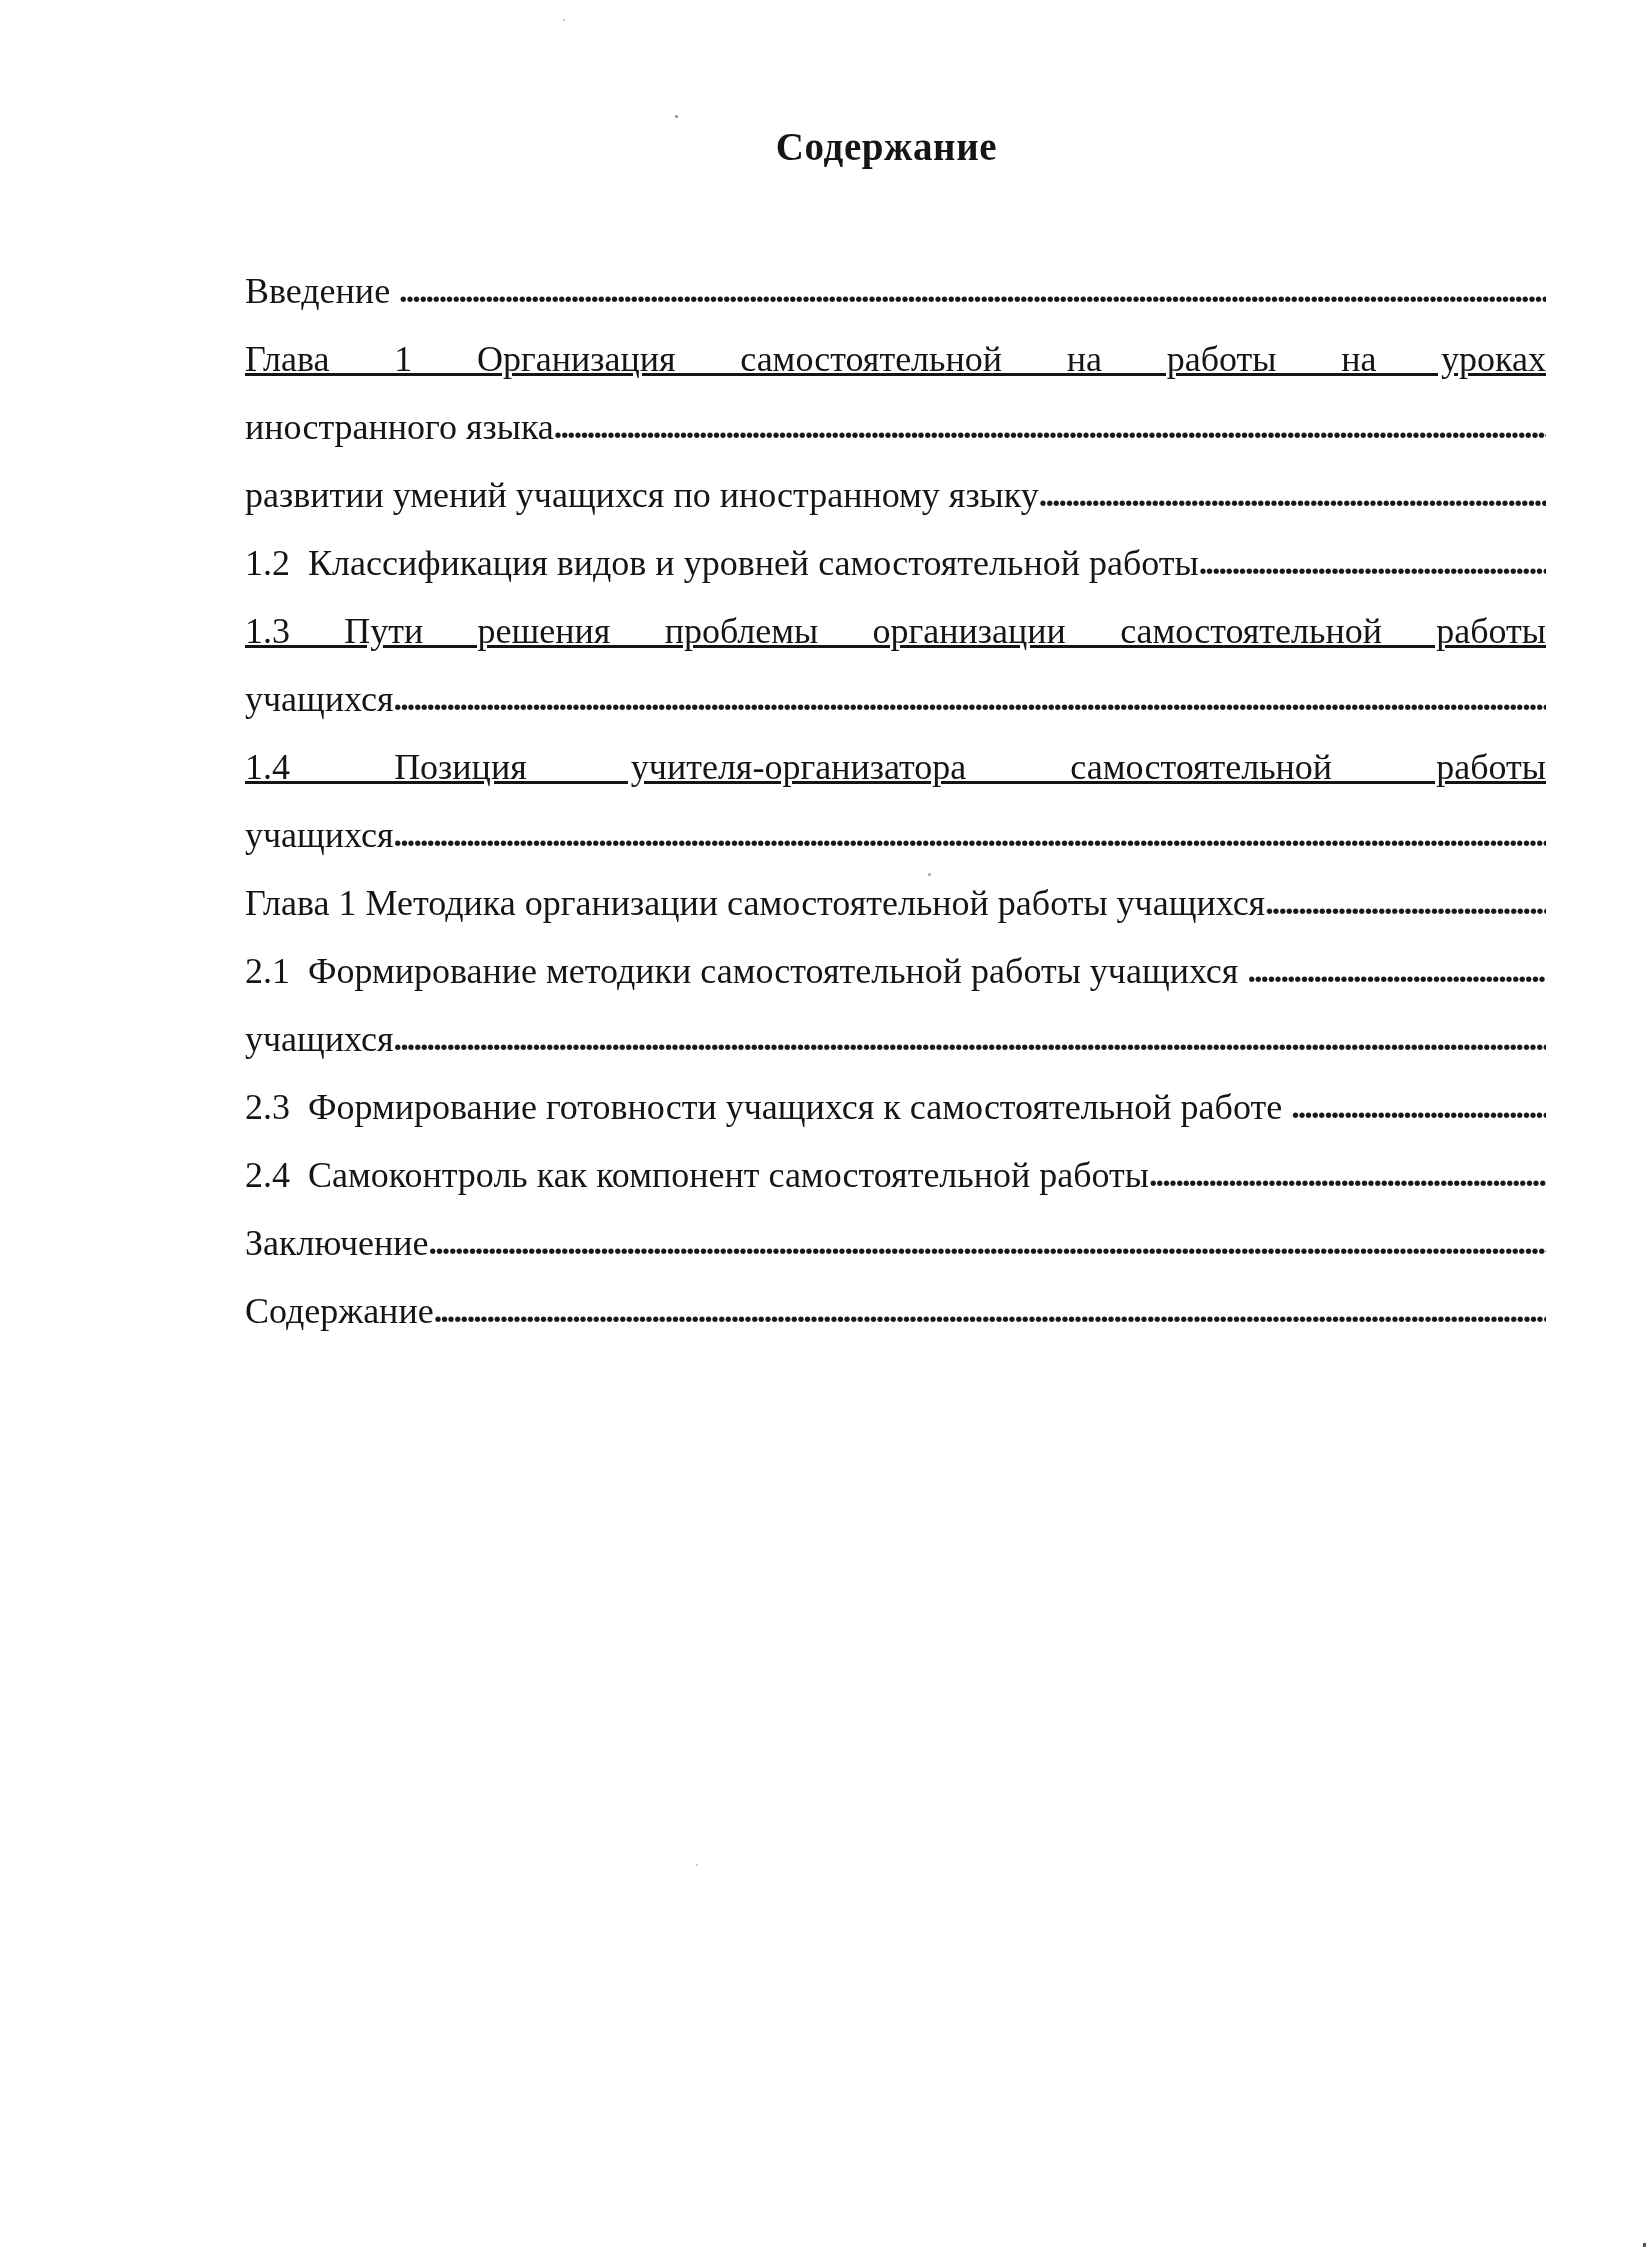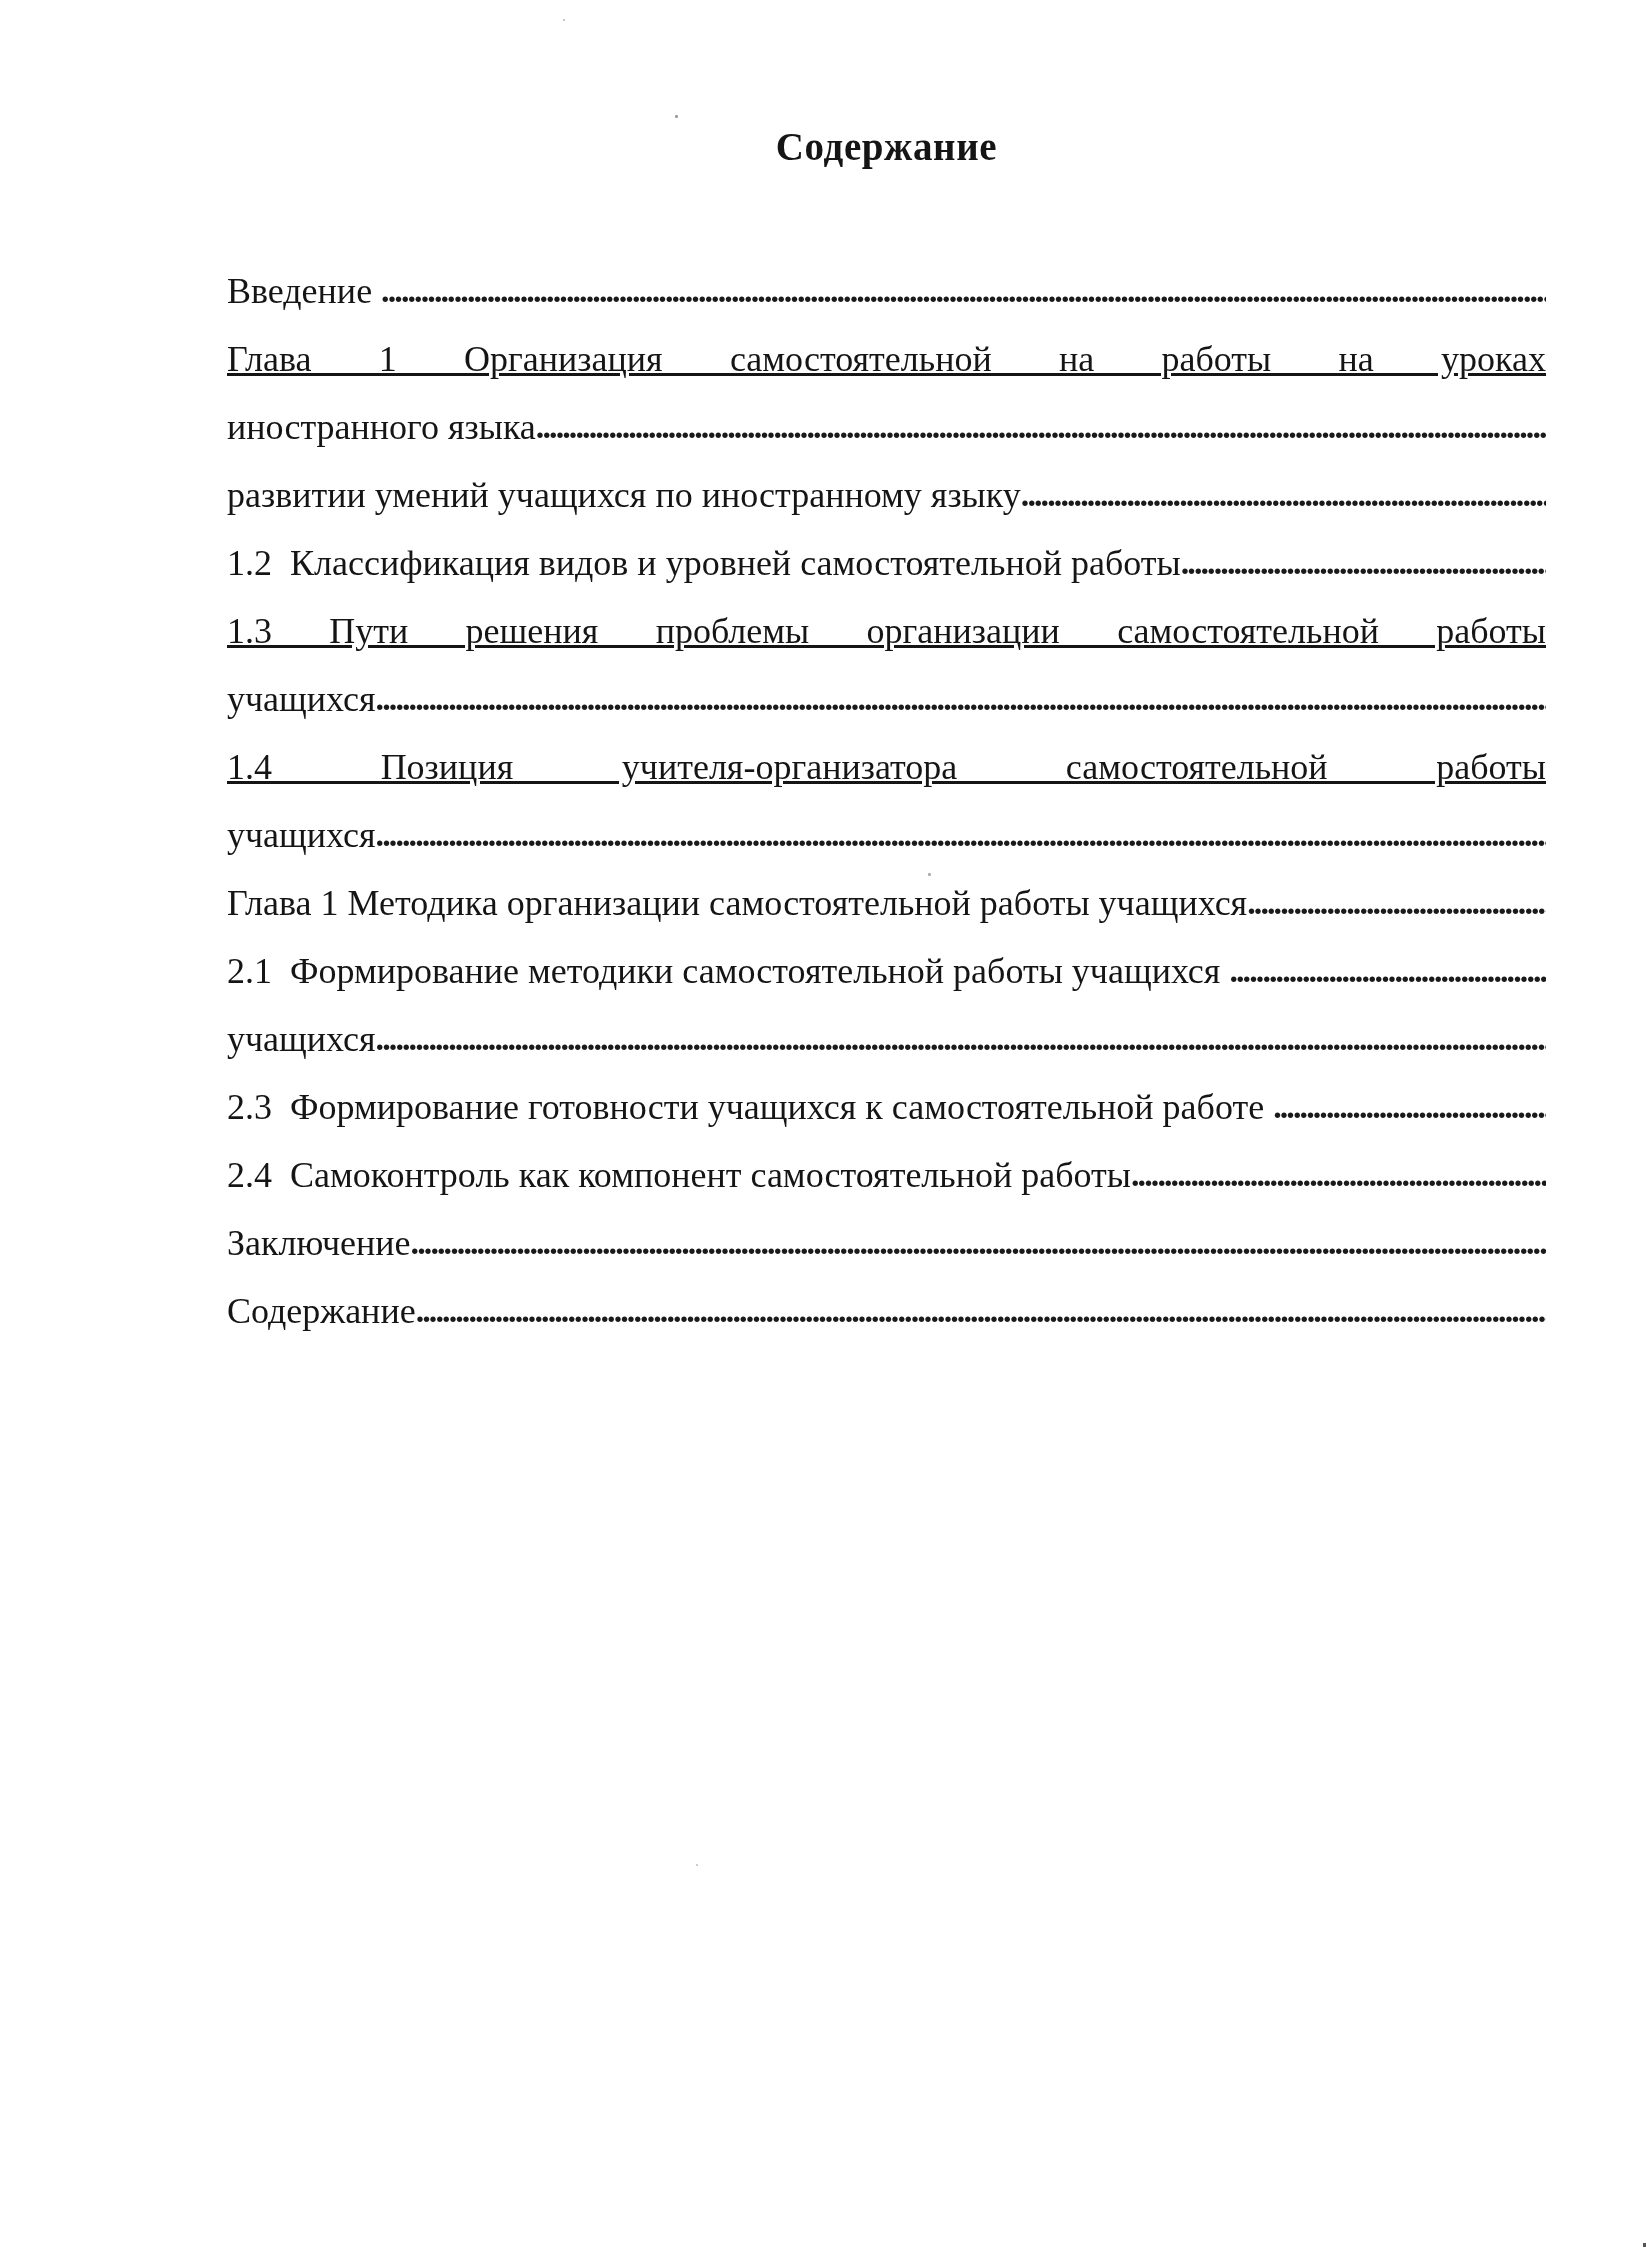--- a/index.html
+++ b/index.html
@@ -45,20 +45,21 @@
     top: 257px;
     left: 0;
     width: 100%;
   }
   .toc-line {
     height: 68px;
     line-height: 68px;
     font-size: 36px;
     display: flex;
     align-items: center;
+    margin-left: 18px;
   }
   .toc-line .text {
     white-space: pre;
   }
   
   .toc-line.just {
     display: block;
     text-align: justify;
     text-align-last: justify;
     text-decoration: underline;

